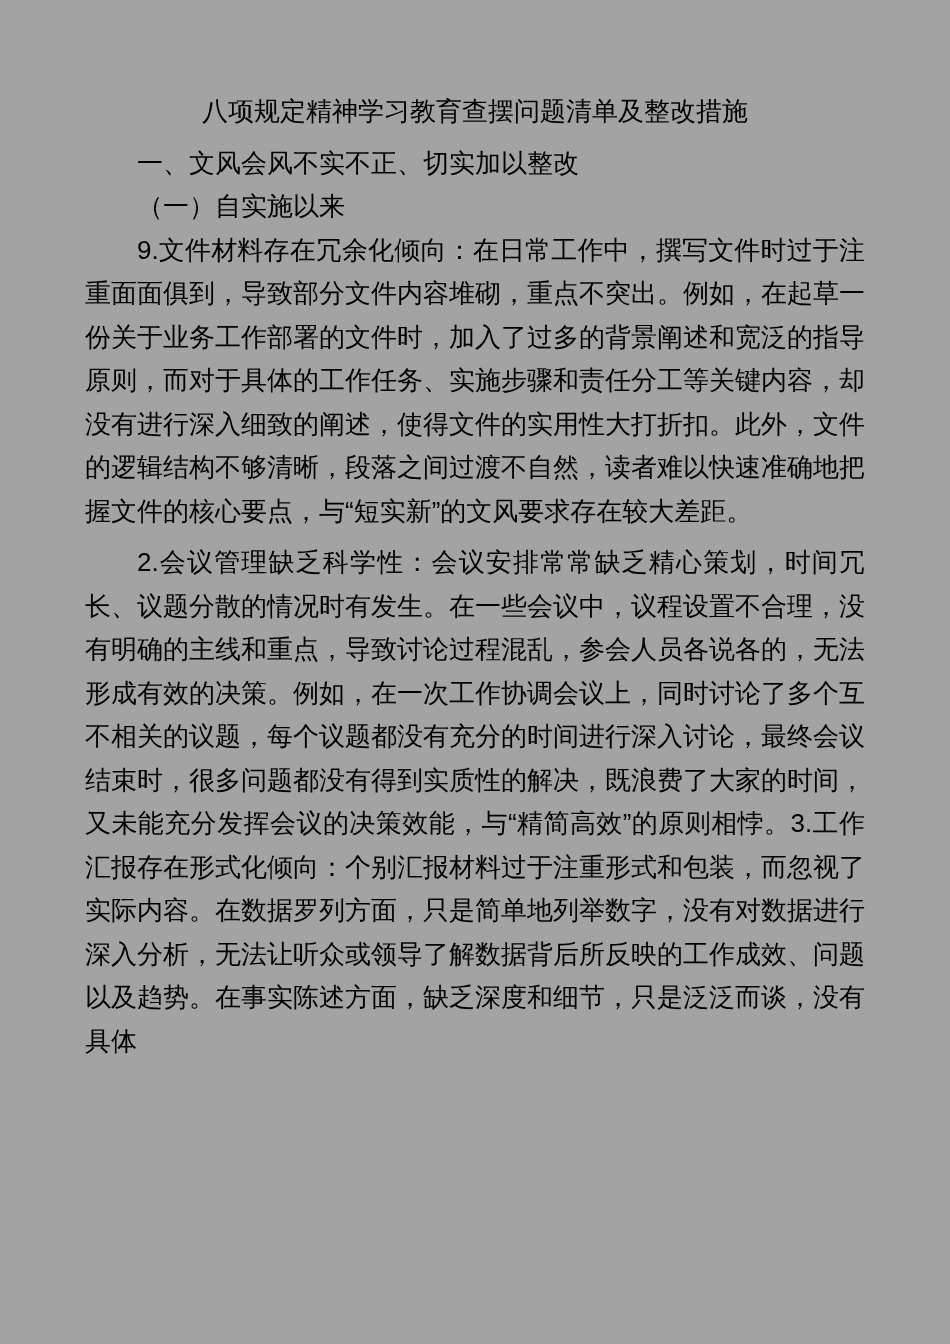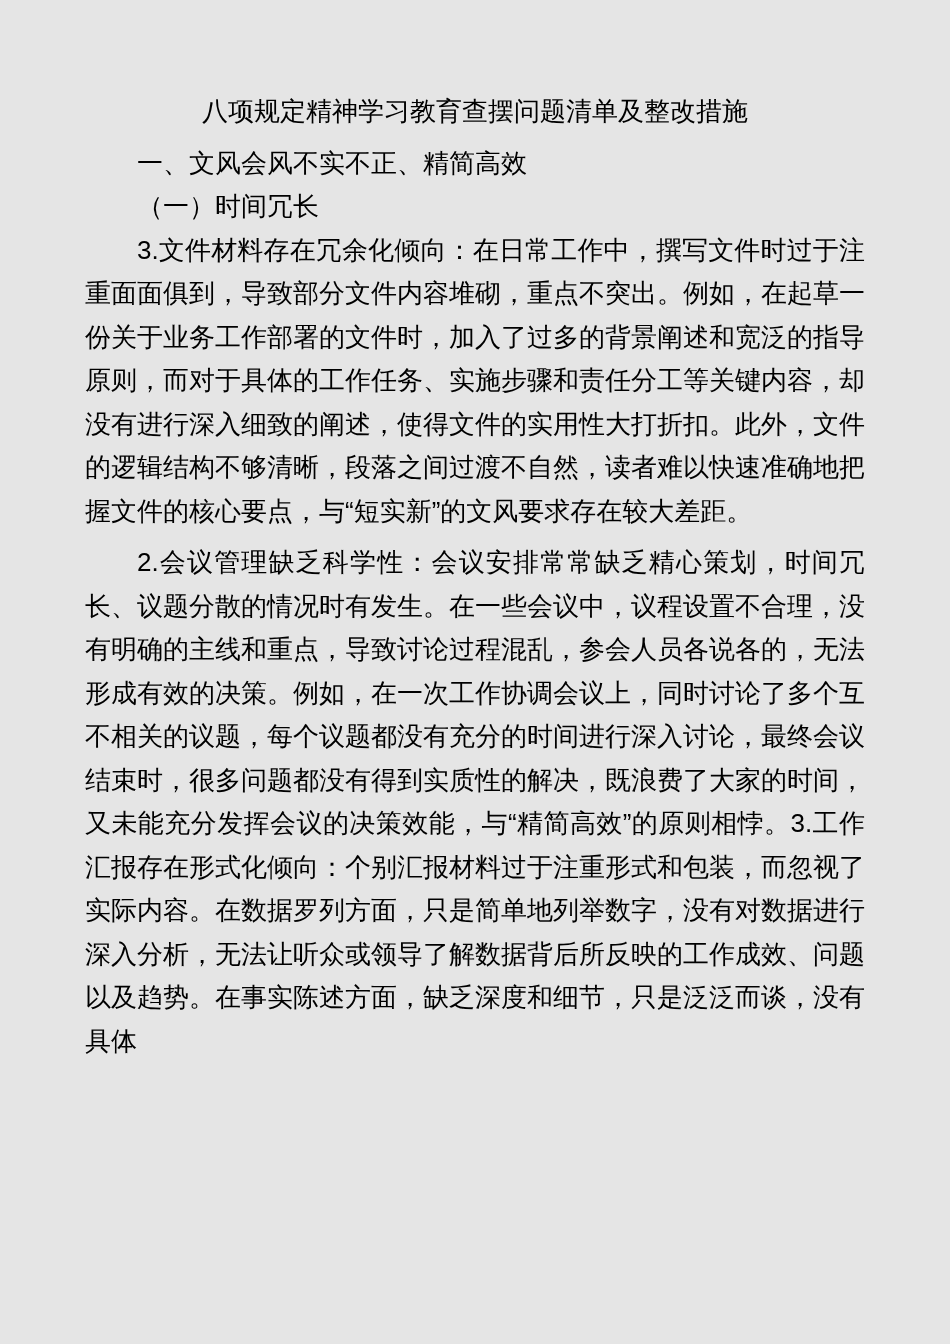--- a/index.html
+++ b/index.html
@@ -5,21 +5,21 @@
   html, body {
     margin: 0;
     padding: 0;
     background: #ffffff;
   }
   .page {
     position: relative;
     width: 950px;
     height: 1344px;
     box-sizing: border-box;
-    background: #e5e5e5;
+    background: #a3a3a3;
     padding: 90px 85px 0 85px;
     overflow: hidden;
     font-family: "Liberation Sans", "DejaVu Sans", sans-serif;
     color: #000000;
     font-size: 26px;
     line-height: 43.5px;
   }
   .doc-title {
     margin: 0;
     padding: 0;
@@ -39,20 +39,20 @@
     margin-top: 8px;
   }
 </style>
 </head>
 <body>
 
 <div class="page">
   <h1 class="doc-title">八项规定精神学习教育查摆问题清单及整改措施</h1>
 
 
-  <p class="para para-gap">一、文风会风不实不正、精简高效</p>
+  <p class="para para-gap">一、文风会风不实不正、切实加以整改</p>
 
-  <p class="para">（一）时间冗长</p>
+  <p class="para">（一）自实施以来</p>
 
-  <p class="para">3.文件材料存在冗余化倾向：在日常工作中，撰写文件时过于注重面面俱到，导致部分文件内容堆砌，重点不突出。例如，在起草一份关于业务工作部署的文件时，加入了过多的背景阐述和宽泛的指导原则，而对于具体的工作任务、实施步骤和责任分工等关键内容，却没有进行深入细致的阐述，使得文件的实用性大打折扣。此外，文件的逻辑结构不够清晰，段落之间过渡不自然，读者难以快速准确地把握文件的核心要点，与“短实新”的文风要求存在较大差距。</p>
+  <p class="para">9.文件材料存在冗余化倾向：在日常工作中，撰写文件时过于注重面面俱到，导致部分文件内容堆砌，重点不突出。例如，在起草一份关于业务工作部署的文件时，加入了过多的背景阐述和宽泛的指导原则，而对于具体的工作任务、实施步骤和责任分工等关键内容，却没有进行深入细致的阐述，使得文件的实用性大打折扣。此外，文件的逻辑结构不够清晰，段落之间过渡不自然，读者难以快速准确地把握文件的核心要点，与“短实新”的文风要求存在较大差距。</p>
 
   <p class="para para-gap">2.会议管理缺乏科学性：会议安排常常缺乏精心策划，时间冗长、议题分散的情况时有发生。在一些会议中，议程设置不合理，没有明确的主线和重点，导致讨论过程混乱，参会人员各说各的，无法形成有效的决策。例如，在一次工作协调会议上，同时讨论了多个互不相关的议题，每个议题都没有充分的时间进行深入讨论，最终会议结束时，很多问题都没有得到实质性的解决，既浪费了大家的时间，又未能充分发挥会议的决策效能，与“精简高效”的原则相悖。3.工作汇报存在形式化倾向：个别汇报材料过于注重形式和包装，而忽视了实际内容。在数据罗列方面，只是简单地列举数字，没有对数据进行深入分析，无法让听众或领导了解数据背后所反映的工作成效、问题以及趋势。在事实陈述方面，缺乏深度和细节，只是泛泛而谈，没有具体</p>
 </div>
 
 </body></html>

